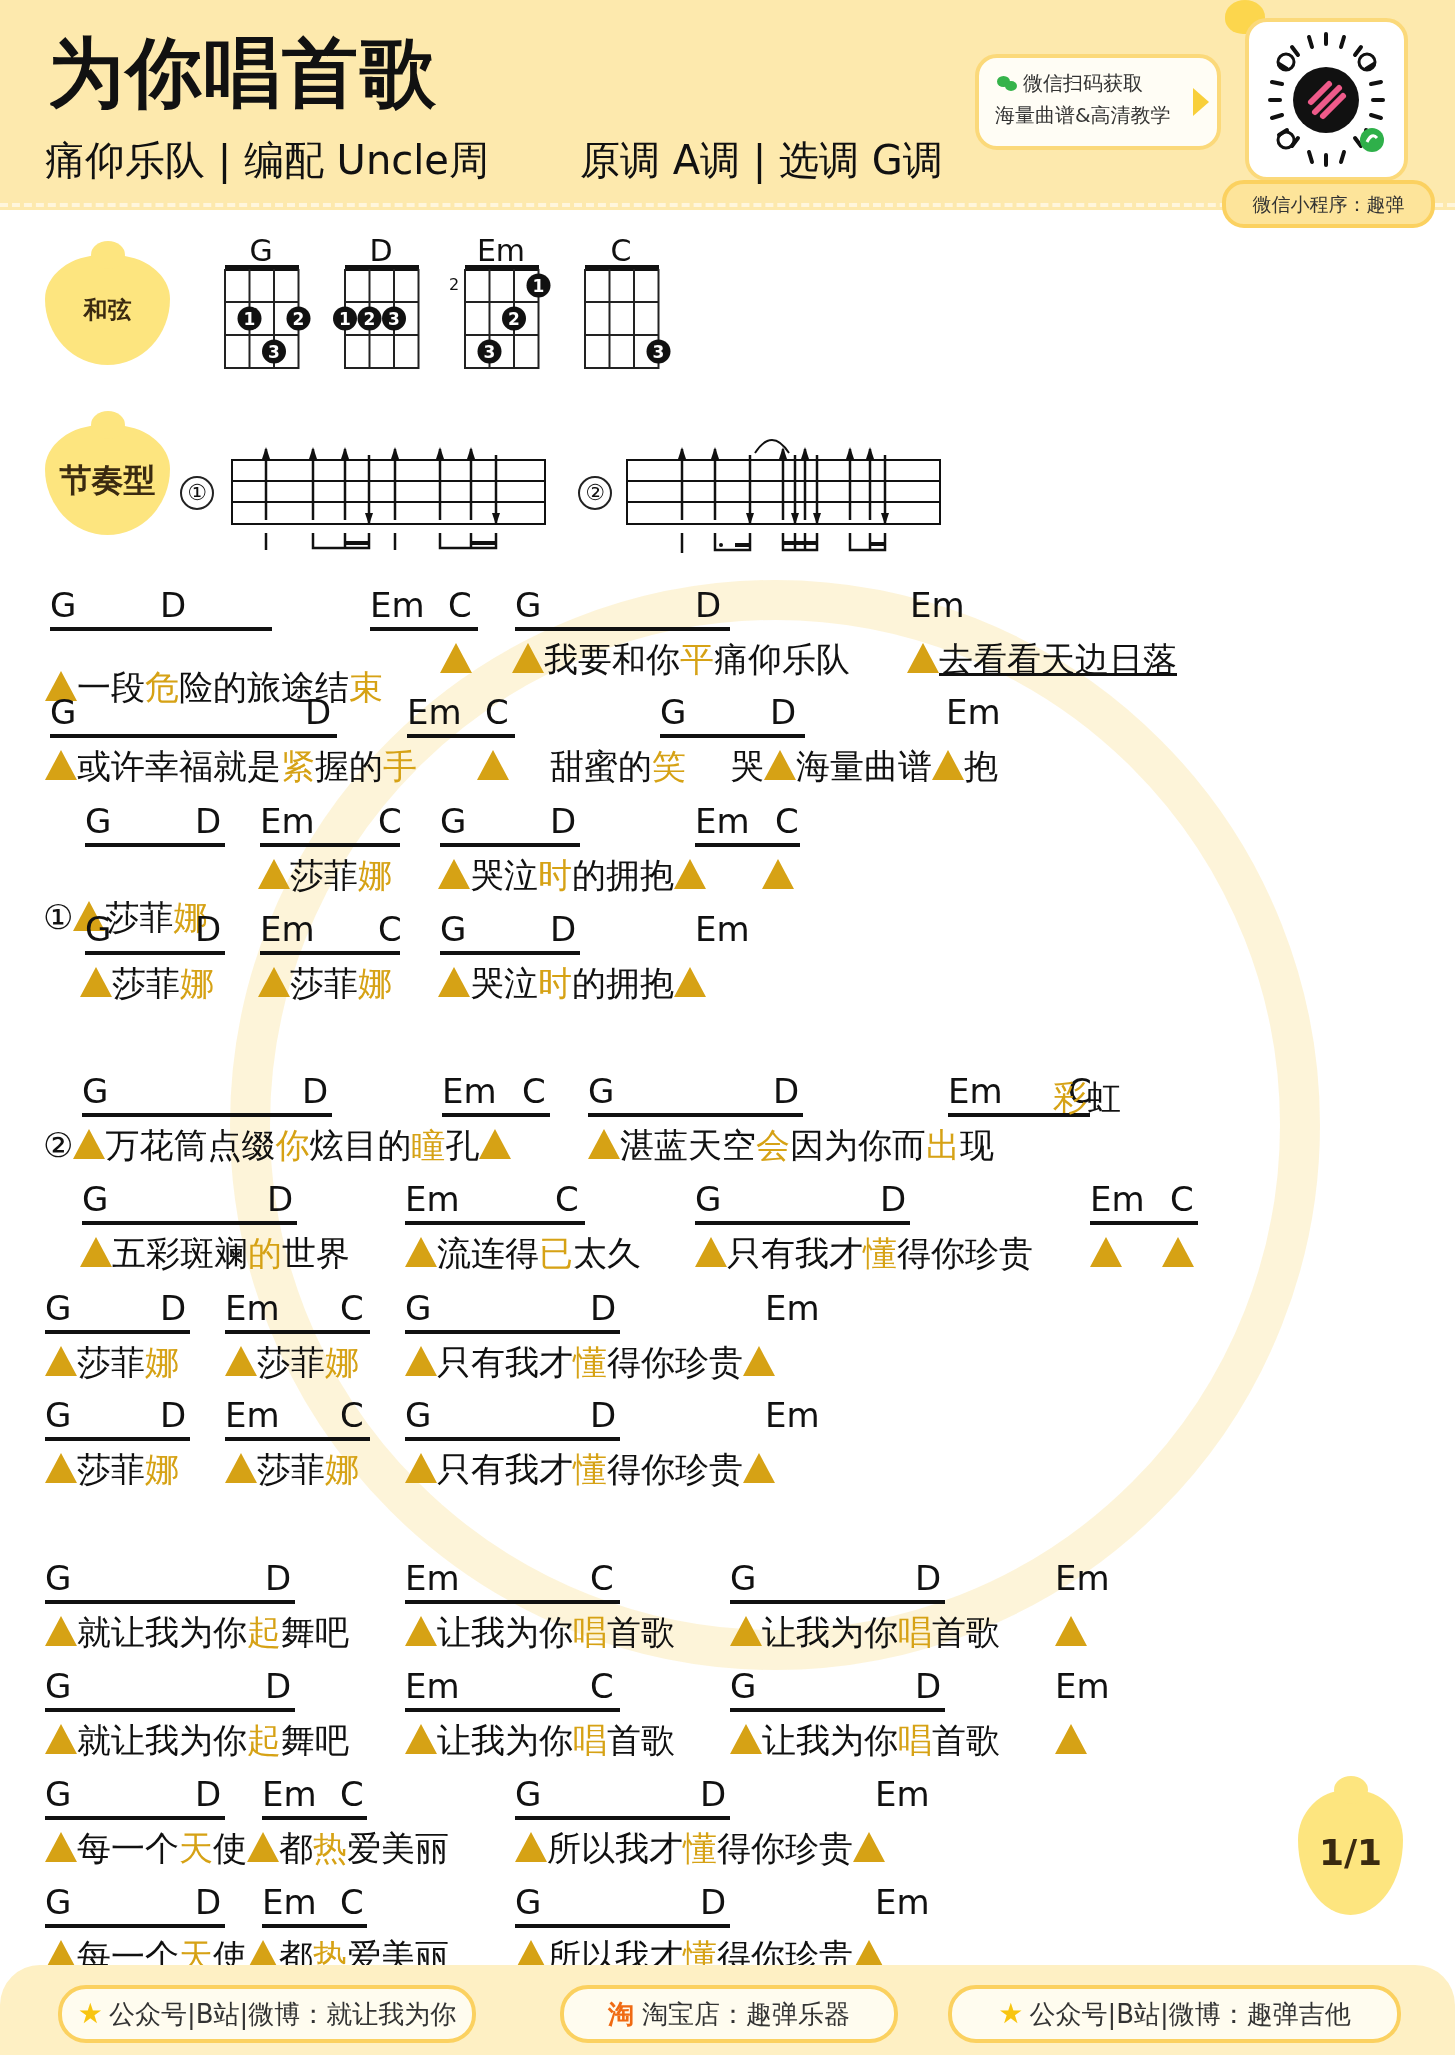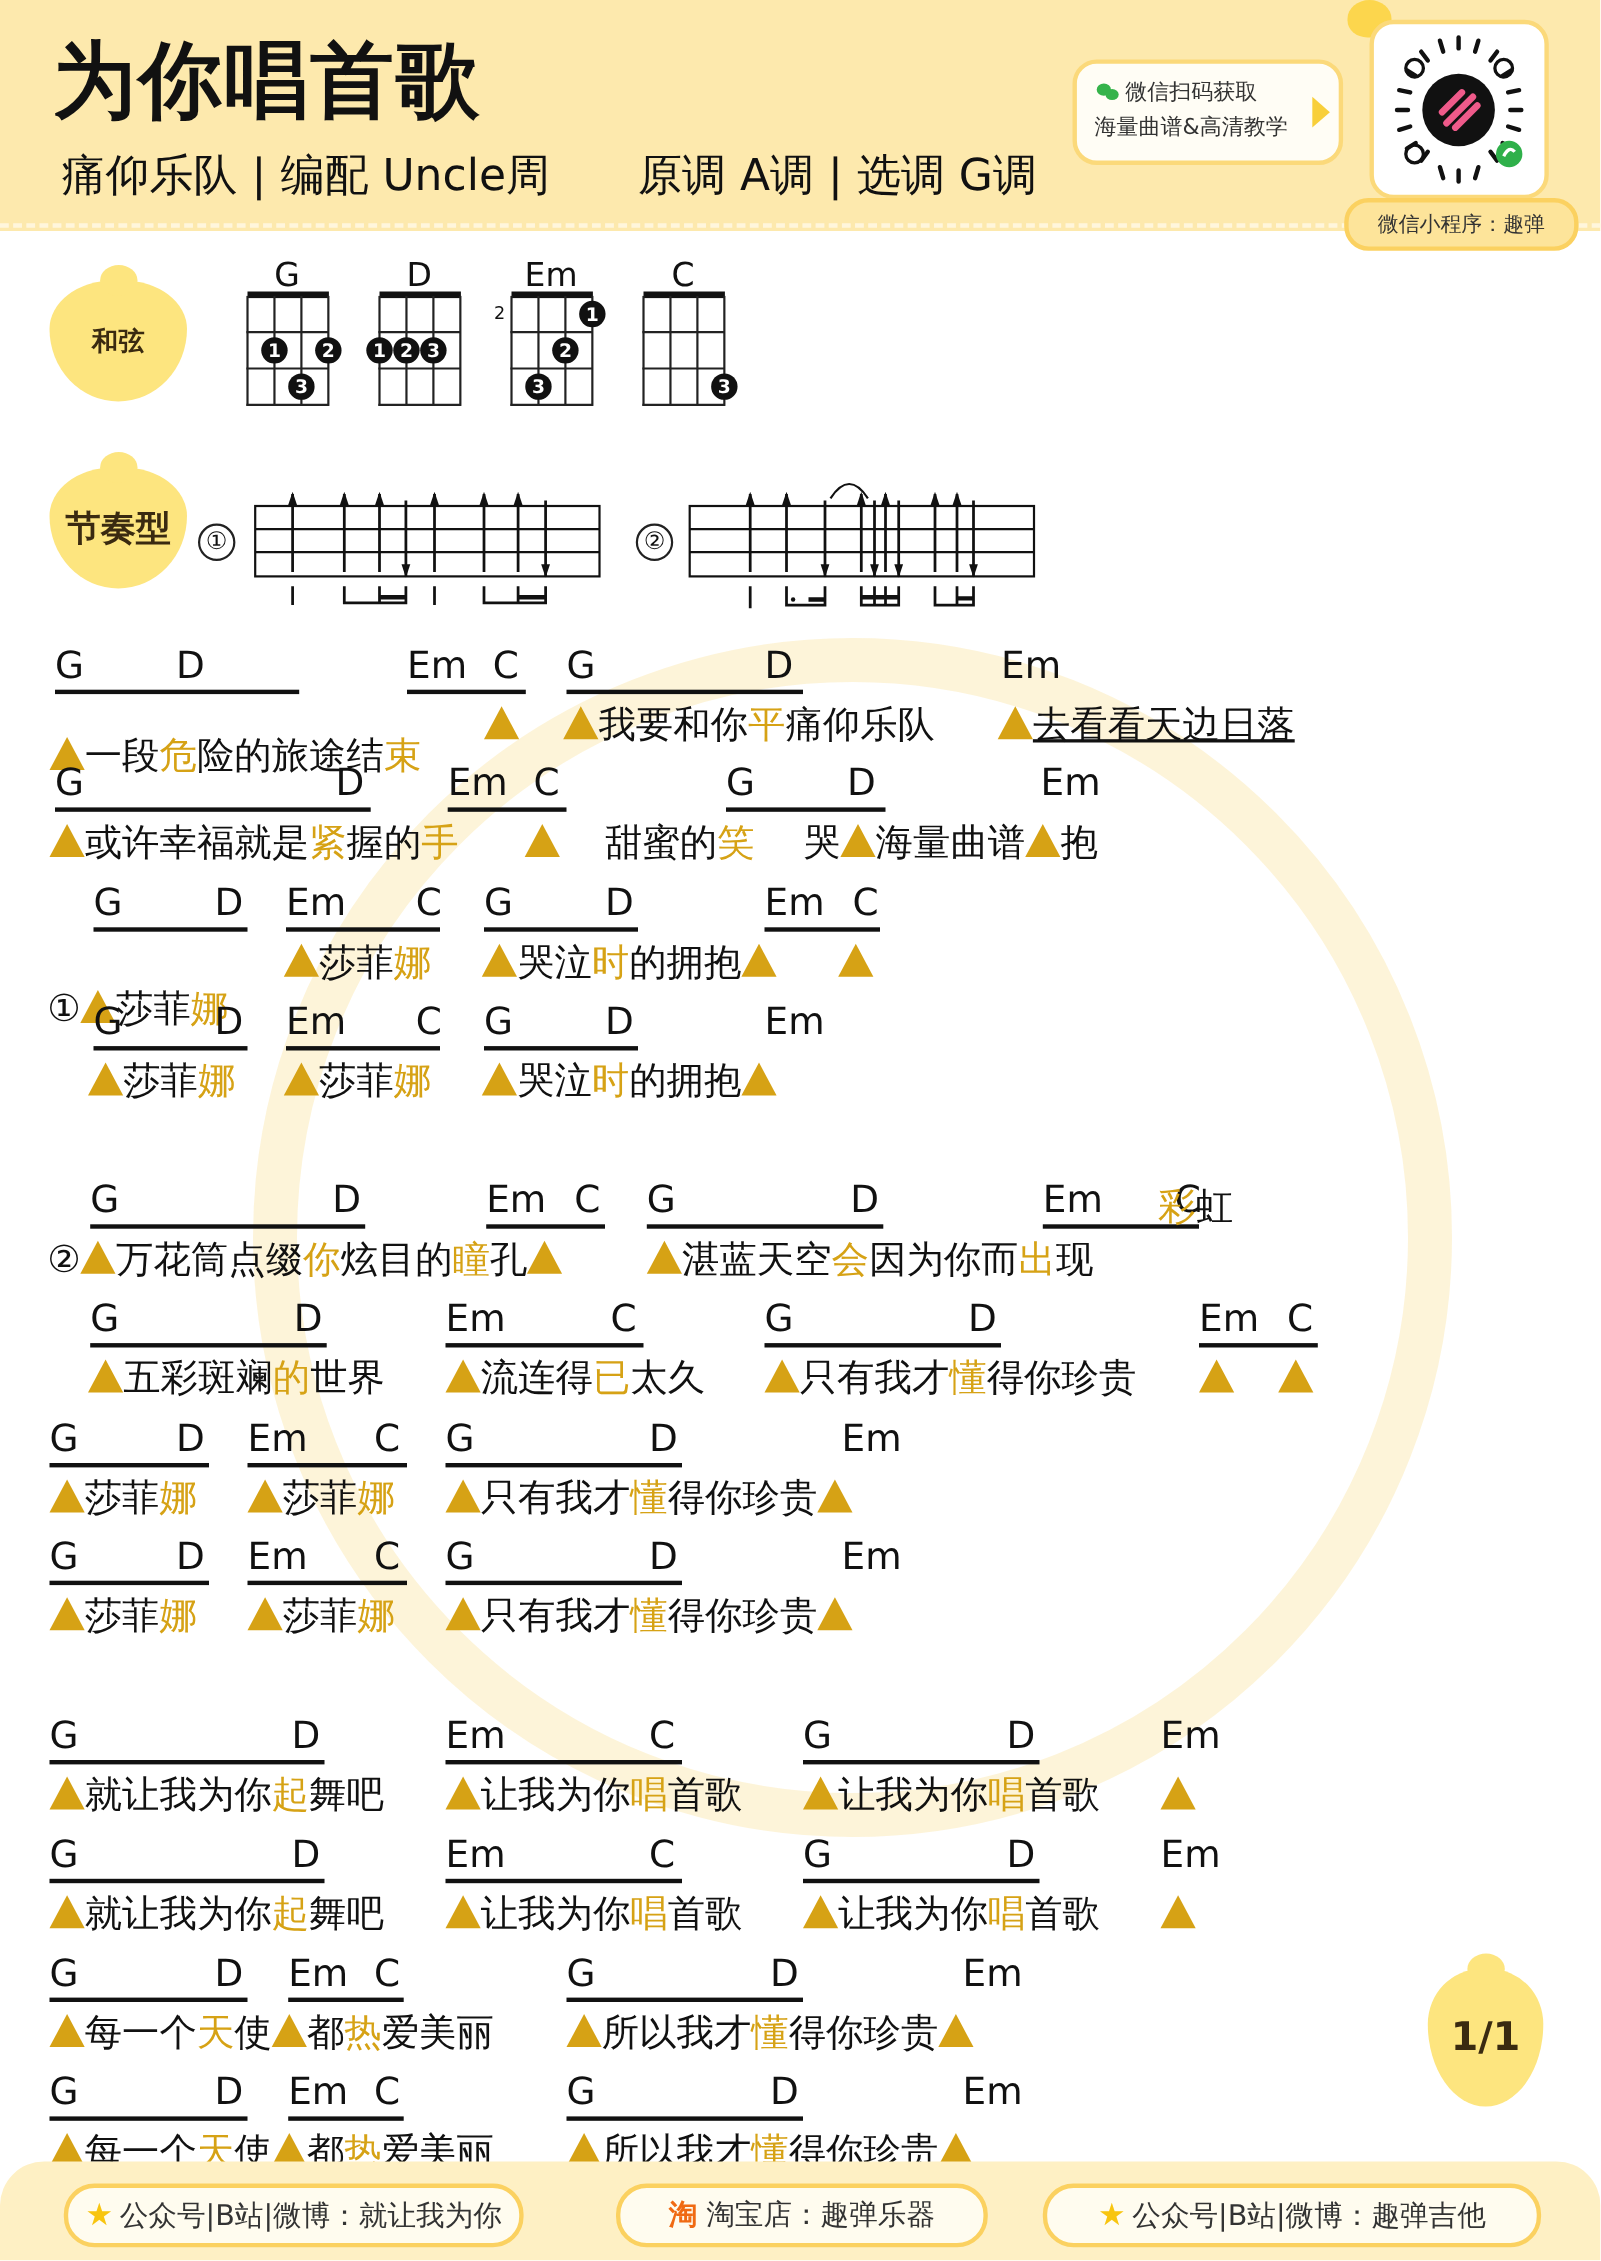--- a/index.html
+++ b/index.html
@@ -39,21 +39,21 @@
   .watermark{left:230px;top:580px;width:1010px;height:1010px;border-radius:50%;border:40px solid #fdf1cf;opacity:0.8;}
 </style>
 </head>
 <body>
 
 <div class="abs header"></div>
 <div class="abs watermark"></div>
 <div class="abs dash"></div>
 
 <div class="abs title">为你唱首歌</div>
-<div class="abs subtitle" style="left:45px;margin-left:11px;">痛仰乐队 | 编配 Uncle周</div>
+<div class="abs subtitle" style="left:45px;">痛仰乐队 | 编配 Uncle周</div>
 <div class="abs subtitle" style="left:580px;">原调 A调 | 选调 G调</div>
 
 <div class="abs promo">
   <div class="l1"><span class="wechat"></span><span>微信扫码获取</span></div>
   <div class="l2">海量曲谱&amp;高清教学</div>
   <div class="arrow"></div>
 </div>
 <div class="abs qr-blob"></div>
 <div class="abs qr">
   <svg width="155" height="155" viewBox="0 0 155 155">

